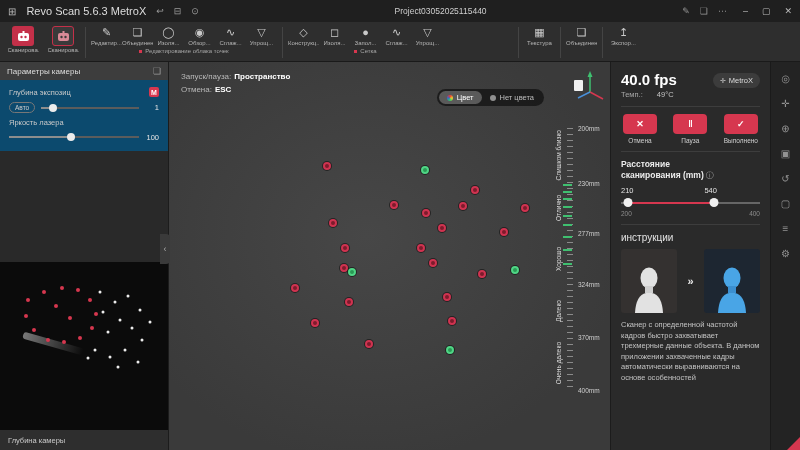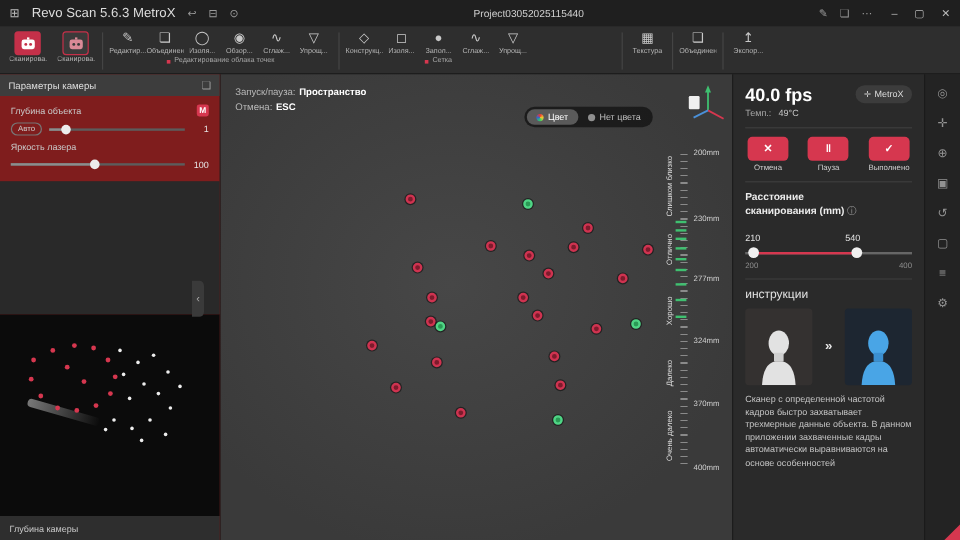--- a/index.html
+++ b/index.html
@@ -33,21 +33,21 @@
   .tb-glyph{font-size:11px;color:#c9c9c9;line-height:13px}
   .tb-label{font-size:6px;color:#b5b5b5;white-space:nowrap;overflow:hidden;max-width:31px;margin-top:1px}
   .tb-group-label{font-size:6px;color:#a5a5a5;text-align:center;display:flex;align-items:center;justify-content:center;gap:3px;height:10px}
   .tb-group-label::before{content:"";width:3px;height:3px;background:#d6374f;display:inline-block}
   .tb-gap{width:70px}
 
   
   .content{flex:1;display:flex;position:relative;min-height:0}
 
   
-  .sidebar{width:184px;background:#7f1d1d;border-right:1px solid #1c1c1c;display:flex;flex-direction:column}
+  .sidebar{width:169px;background:#0c4a6e;border-right:1px solid #1c1c1c;display:flex;flex-direction:column}
   .panel-header{height:18px;background:#3d3d3d;display:flex;align-items:center;justify-content:space-between;padding:0 7px;font-size:8px;color:#ddd}
   .panel-body{padding:7px 9px 4px 9px}
   .ctl-row{display:flex;align-items:center;justify-content:space-between;margin-bottom:5px}
   .ctl-label{font-size:7.5px;color:#c9c9c9}
   .badge-m{width:10px;height:10px;background:#d6374f;color:#fff;border-radius:2px;font-size:7px;display:flex;align-items:center;justify-content:center;font-weight:bold}
   .slider-row{gap:6px;justify-content:flex-start}
   .auto-btn{background:none;border:1px solid #777;border-radius:6px;color:#ccc;font-size:6.5px;padding:1px 5px;font-family:inherit;cursor:pointer}
   .slider{position:relative;flex:1;height:10px;cursor:pointer}
   .slider::before{content:"";position:absolute;left:0;right:0;top:4px;height:2px;background:#5c5c5c}
   .slider-fill{position:absolute;top:4px;left:0;height:2px;background:#8d8d8d}
@@ -85,34 +85,34 @@
   .ruler i{position:absolute;left:-4px;width:9px;height:2px;background:#3fc070}
   .tick-labels{position:relative;width:28px}
   .tick-labels span{position:absolute;left:2px;transform:translateY(-50%);font-size:6.5px;color:#cfcfcf;white-space:nowrap}
 
   .markers-total{position:absolute;bottom:12px;right:10px;display:flex;align-items:center;gap:5px}
   .markers-total-label{font-size:8px;color:#e2e2e2}
   .markers-count{font-size:14px;font-weight:bold;color:#fff}
 
   
   .rpanel{width:160px;background:#2a2a2a;border-left:1px solid #1c1c1c;padding:9px 10px;display:flex;flex-direction:column;overflow:hidden}
-  .fps-row{display:flex;align-items:flex-start;justify-content:space-between}
+  .fps-row{display:flex;align-items:flex-end;justify-content:space-between}
   .fps{font-size:15px;font-weight:bold;color:#fff}
   .metrox-btn{display:flex;align-items:center;gap:3px;background:#3c3c3c;border:none;border-radius:9px;color:#ddd;font-size:7.5px;padding:3px 7px;font-family:inherit;cursor:pointer}
   .mx-ico{font-size:7px;color:#ccc}
   .temp-row{font-size:7.5px;color:#a8a8a8;margin-top:2px}
-  .temp-row .tv{margin-left:4px;color:#c5c5c5}
+  .temp-row .tv{margin-left:12px;color:#c5c5c5}
   .divider{height:1px;background:#3d3d3d;margin:7px 0}
   .actions{display:flex;justify-content:space-between;padding:0 2px}
   .action{display:flex;flex-direction:column;align-items:center;gap:3px;cursor:pointer}
   .action-btn{width:34px;height:20px;background:#d6374f;border-radius:4px;display:flex;align-items:center;justify-content:center;color:#fff;font-size:9px;font-weight:bold}
   .action-label{font-size:6.5px;color:#cfcfcf}
   .sec-title{font-size:8.5px;font-weight:bold;color:#ececec;line-height:1.35;width:110px}
   .info-ico{color:#9a9a9a;font-weight:normal;font-size:8px;margin-left:2px;cursor:pointer}
-  .range-vals{position:relative;height:11px;margin-top:12px}
+  .range-vals{position:relative;height:11px;margin-top:4px}
   .rv-low{position:absolute;left:0;font-size:7.5px;color:#e2e2e2}
   .rv-high{position:absolute;left:60%;font-size:7.5px;color:#e2e2e2}
   .range-slider{position:relative;height:12px}
   .rs-track{position:absolute;top:5px;left:0;right:0;height:2px;background:#666}
   .rs-fill{position:absolute;top:5px;left:5%;width:62%;height:2px;background:#d6374f}
   .rs-handle{position:absolute;top:1px;width:9px;height:9px;border-radius:50%;background:#f0f0f0;transform:translateX(-50%);cursor:pointer}
   .rs-handle.h1{left:5%}
   .rs-handle.h2{left:67%}
   .axis-vals{display:flex;justify-content:space-between;font-size:6.5px;color:#8d8d8d;margin-top:1px}
   .instr-title{font-size:10px;color:#e2e2e2;margin-bottom:6px}
@@ -260,21 +260,21 @@
 
   <div class="content">
 
     <div class="sidebar">
       <div class="panel-header">
         <span>Параметры камеры</span>
         <span class="t-ico">❏</span>
       </div>
       <div class="panel-body">
         <div class="ctl-row">
-          <span class="ctl-label">Глубина объекта</span>
+          <span class="ctl-label">Глубина экспозиц</span>
           <span class="badge-m">M</span>
         </div>
         <div class="ctl-row slider-row">
           <button class="auto-btn">Авто</button>
           <div class="slider">
             <div class="slider-fill" style="width:12%"></div>
             <div class="slider-handle" style="left:12%"></div>
           </div>
           <span class="ctl-value">1</span>
         </div>

